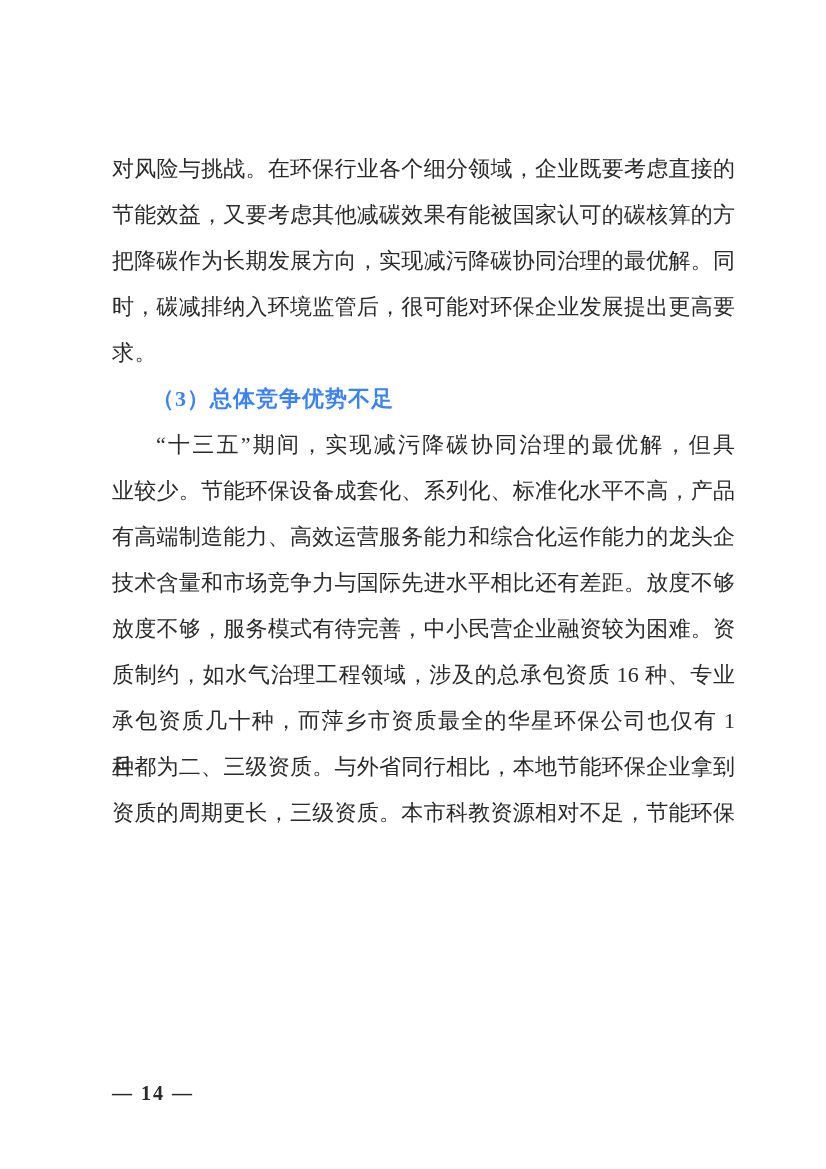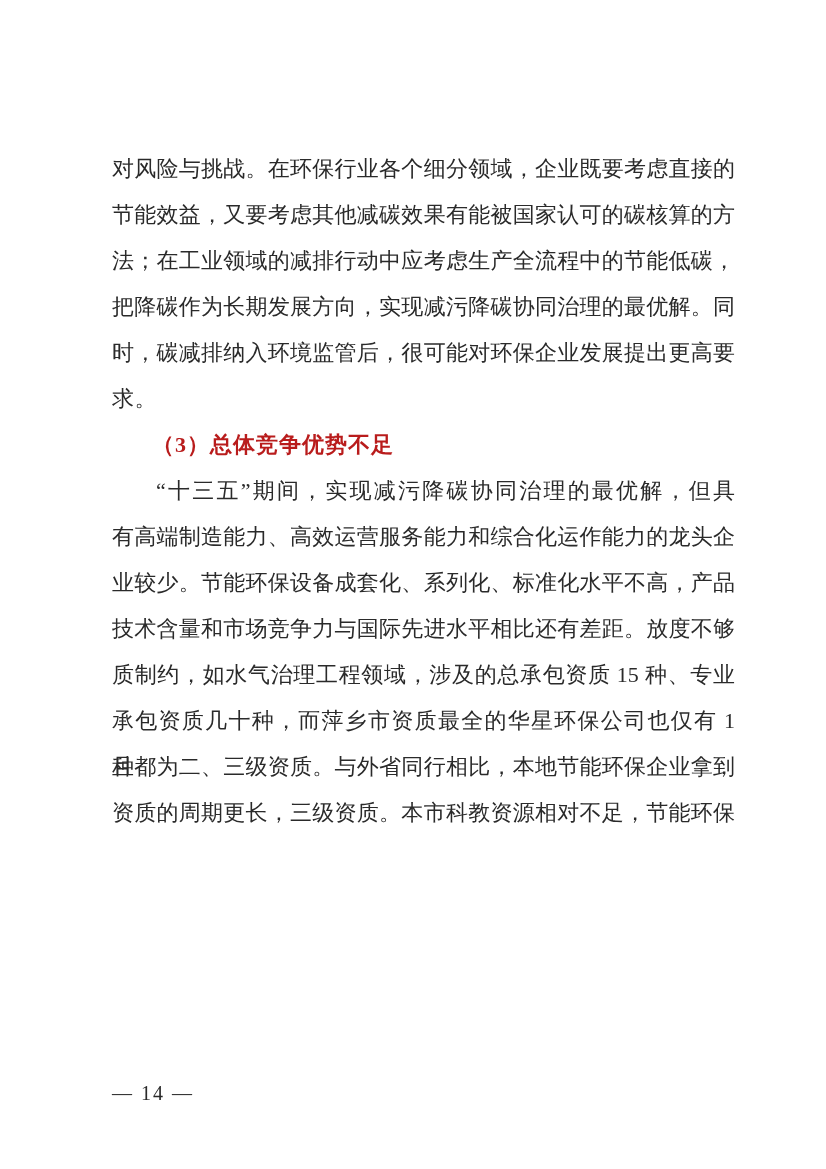--- a/index.html
+++ b/index.html
@@ -37,55 +37,56 @@
     letter-spacing: 0;
   }
   .indent {
     text-indent: 44px;
   }
   .heading {
     font-size: 22px;
     line-height: 46px;
     height: 46px;
     font-weight: bold;
-    color: #b91c1c;
+    color: #3b82f6;
     margin: 0;
     text-indent: 40px;
     letter-spacing: 1px;
   }
   .footer {
     position: absolute;
     left: 112px;
     top: 1080px;
     font-size: 20px;
     line-height: 26px;
     color: #2a2a2a;
     letter-spacing: 2px;
+    font-weight: bold;
   }
 </style>
 </head>
 <body>
 
 <div class="page">
   <div class="content">
 
     <div class="line just">对风险与挑战。在环保行业各个细分领域，企业既要考虑直接的</div>
     <div class="line just">节能效益，又要考虑其他减碳效果有能被国家认可的碳核算的方</div>
-    <div class="line just">法；在工业领域的减排行动中应考虑生产全流程中的节能低碳，</div>
     <div class="line just">把降碳作为长期发展方向，实现减污降碳协同治理的最优解。同</div>
     <div class="line just">时，碳减排纳入环境监管后，很可能对环保企业发展提出更高要</div>
     <div class="line">求。</div>
 
     <h3 class="heading">（3）总体竞争优势不足</h3>
 
     <div class="line just indent">“十三五”期间，实现减污降碳协同治理的最优解，但具</div>
+    <div class="line just">业较少。节能环保设备成套化、系列化、标准化水平不高，产品</div>
     <div class="line just">有高端制造能力、高效运营服务能力和综合化运作能力的龙头企</div>
-    <div class="line just">业较少。节能环保设备成套化、系列化、标准化水平不高，产品</div>
     <div class="line just">技术含量和市场竞争力与国际先进水平相比还有差距。放度不够</div>
-    <div class="line just">质制约，如水气治理工程领域，涉及的总承包资质 15 种、专业</div>
+    <div class="line just">放度不够，服务模式有待完善，中小民营企业融资较为困难。资</div>
+    <div class="line just">质制约，如水气治理工程领域，涉及的总承包资质 16 种、专业</div>
     <div class="line just">承包资质几十种，而萍乡市资质最全的华星环保公司也仅有 1 种，</div>
     <div class="line just">且都为二、三级资质。与外省同行相比，本地节能环保企业拿到</div>
     <div class="line just">资质的周期更长，三级资质。本市科教资源相对不足，节能环保</div>
 
   </div>
 
   <div class="footer">— 14 —</div>
 </div>
 
 </body></html>

